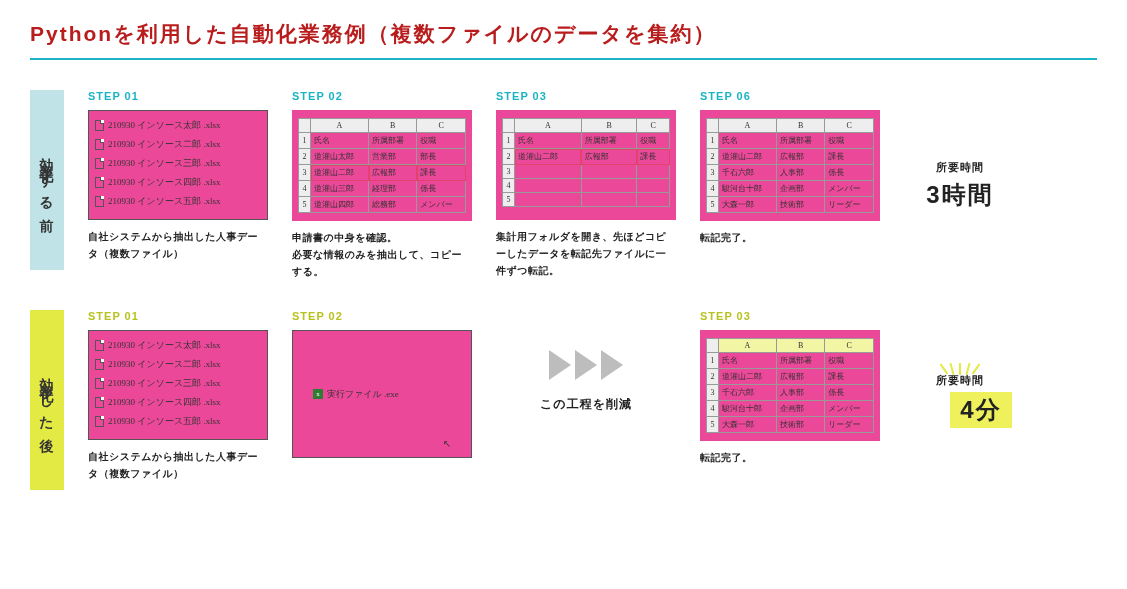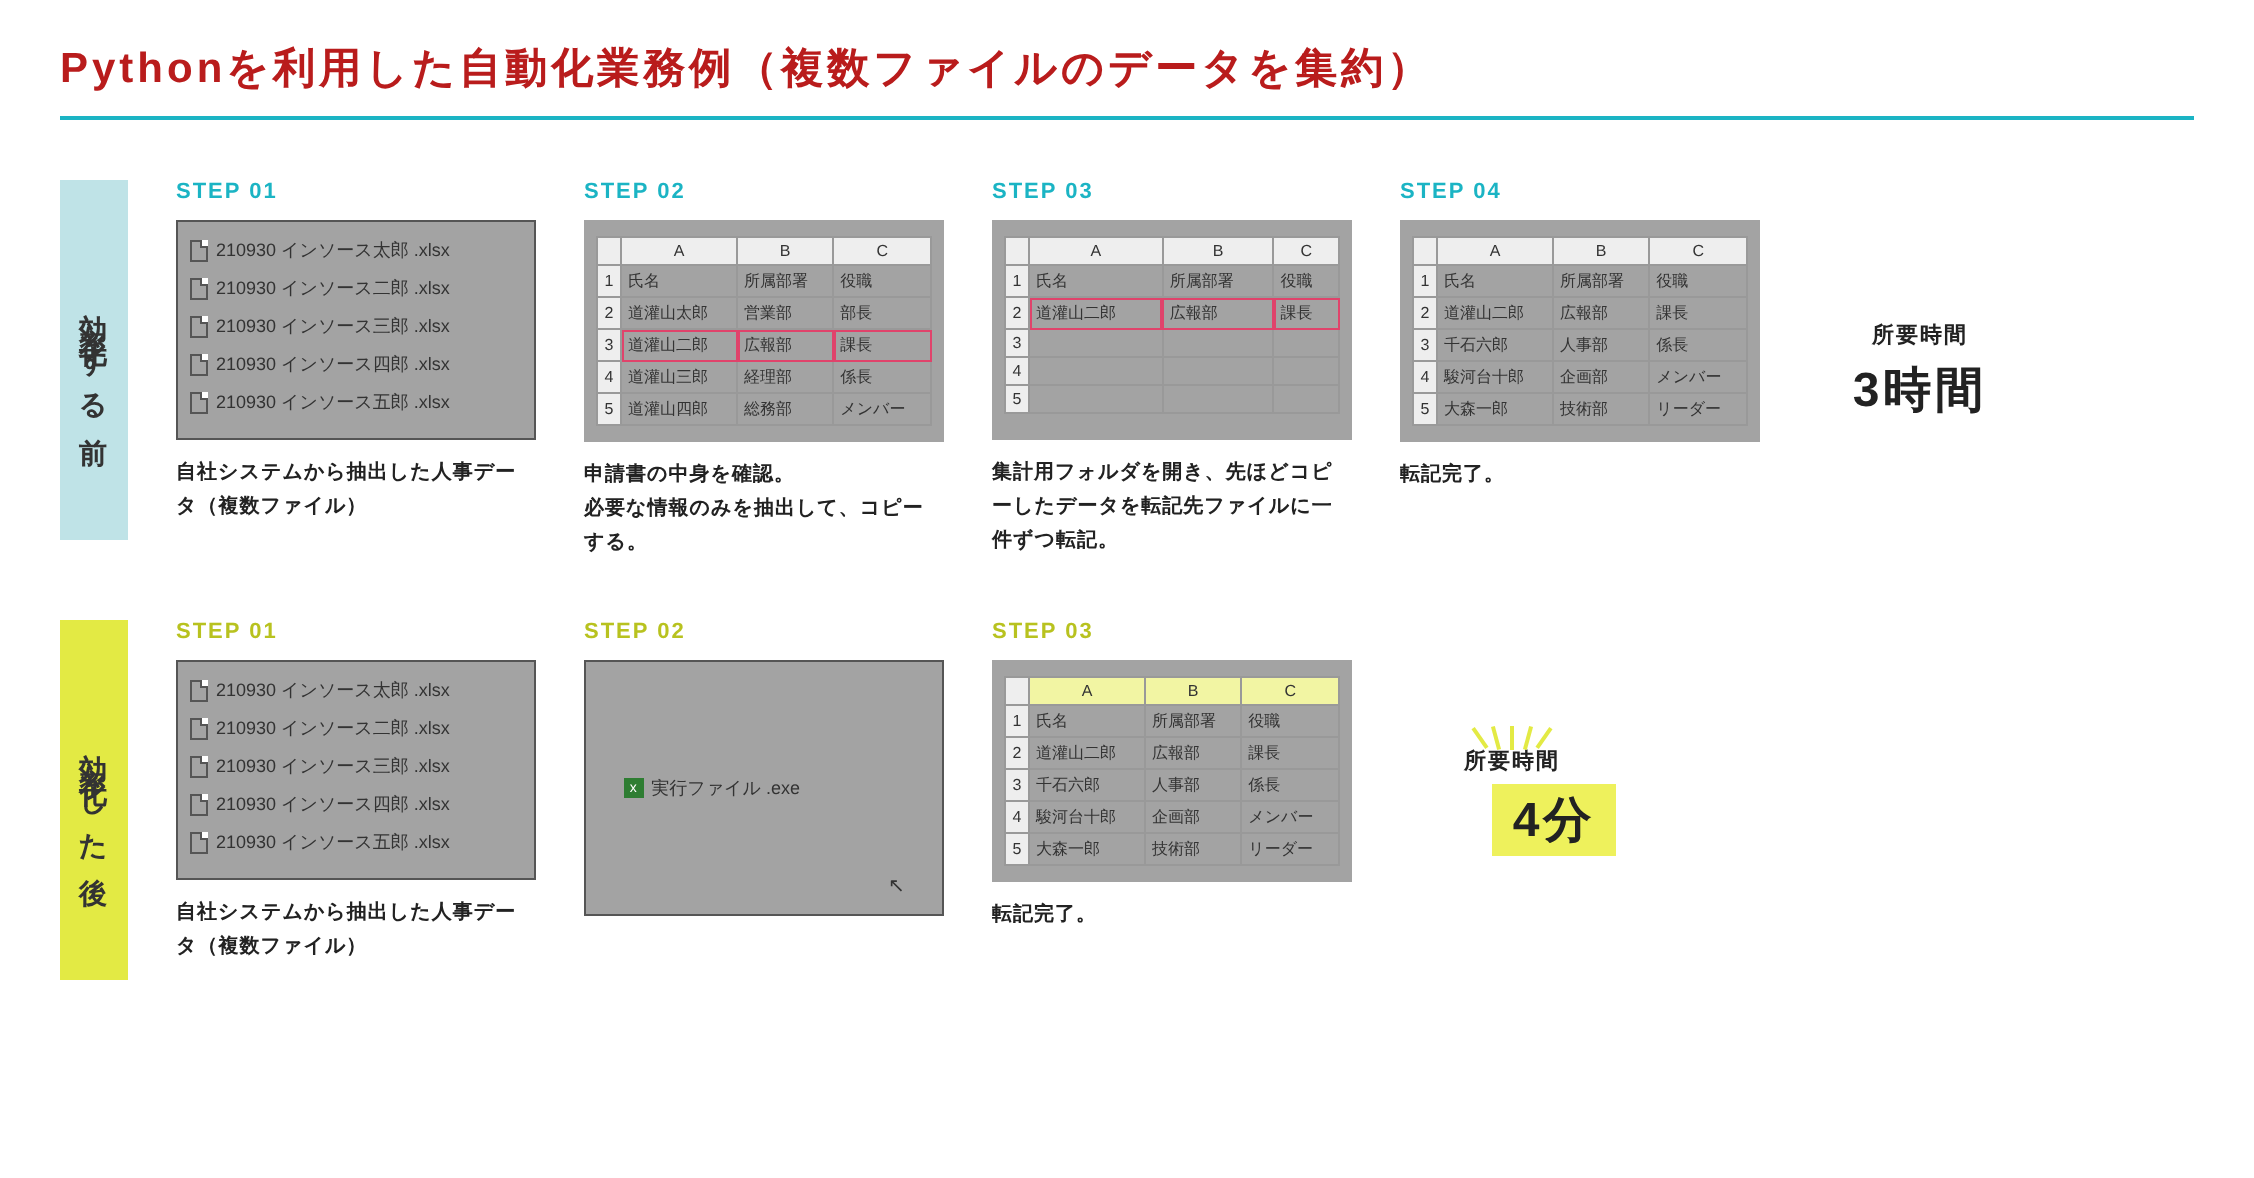--- a/index.html
+++ b/index.html
@@ -7,21 +7,21 @@
   .title { color: #b91c1c; font-size: 21px; font-weight: 600; letter-spacing: 2px; padding-bottom: 10px; border-bottom: 2px solid #1bb4c4; margin-bottom: 30px; }
   .row { display: flex; align-items: flex-start; margin-bottom: 30px; }
   .vlabel { writing-mode: vertical-rl; text-orientation: upright; color: #333; font-size: 14px; font-weight: 600; letter-spacing: 6px; padding: 18px 8px; margin-right: 24px; min-height: 180px; display:flex; align-items:center; justify-content:center; }
   .vlabel.before { background: #bfe3e7; }
   .vlabel.after  { background: #e3ea44; }
   .steps { display: flex; gap: 24px; align-items:flex-start; }
   .step { width: 180px; }
   .step-h { font-size: 11px; font-weight: 700; letter-spacing: 1px; margin-bottom: 8px; }
   .cyan .step-h { color: #1bb4c4; }
   .lime .step-h { color: #b8c21f; }
-  .box { border: 1px solid #555; padding: 8px 6px; font-size: 9px; color:#333; min-height:110px; background:#a3a3a3; }
+  .box { border: 1px solid #555; padding: 8px 6px; font-size: 9px; color:#333; min-height:110px; background:#ec4899;font-family:Liberation Serif, serif; }
   .box.noborder { border:none; }
   .filelist { display:flex; flex-direction:column; gap:6px; }
   .file { display:flex; align-items:center; gap:4px; white-space:nowrap; }
   .file-icon { width:9px; height:11px; border:1px solid #555; position:relative; }
   .file-icon::after{ content:""; position:absolute; top:-1px; right:-1px; width:3px; height:3px; background:#fff; border-left:1px solid #555; border-bottom:1px solid #555;}
   table.mini { border-collapse:collapse; width:100%; font-size:8px; }
   table.mini th, table.mini td { border:1px solid #999; padding:2px 3px; text-align:left; height:14px; }
   table.mini th { background:#eee; font-weight:400; text-align:center; }
   table.mini th.corner { background:#eee; width:12px; }
   table.mini td.rownum { background:#eee; text-align:center; width:12px; }
@@ -174,21 +174,21 @@
                 <td></td>
                 <td></td>
               </tr>
         </tbody>
           </table>
       </div>
       <div class="caption">集計用フォルダを開き、先ほどコピーしたデータを転記先ファイルに一件ずつ転記。</div>
     </div>
 
     <div class="step">
-      <div class="step-h">STEP 04</div>
+      <div class="step-h">STEP 06</div>
       <div class="box noborder">
         <table class="mini">
           <tbody>
               <tr>
                 <th class="corner"></th>
                 <th>A</th>
                 <th>B</th>
                 <th>C</th>
               </tr>
           <tr>
@@ -272,20 +272,28 @@
         <div class="exec">
           <div class="exec-row">
               <span class="xls-icon">x</span>
               <span>実行ファイル .exe</span>
             </div>
           <span class="cursor">↖</span>
         </div>
       </div>
     </div>
 
+    <div class="arrows-step">
+      <div class="arrows">
+        <div class="tri"></div>
+        <div class="tri"></div>
+        <div class="tri"></div>
+      </div>
+      <div class="arrows-caption">この工程を削減</div>
+    </div>
 
     <div class="step">
       <div class="step-h">STEP 03</div>
       <div class="box noborder">
         <table class="mini">
           <tbody>
               <tr>
                 <th class="corner"></th>
                 <th>A</th>
                 <th>B</th>

